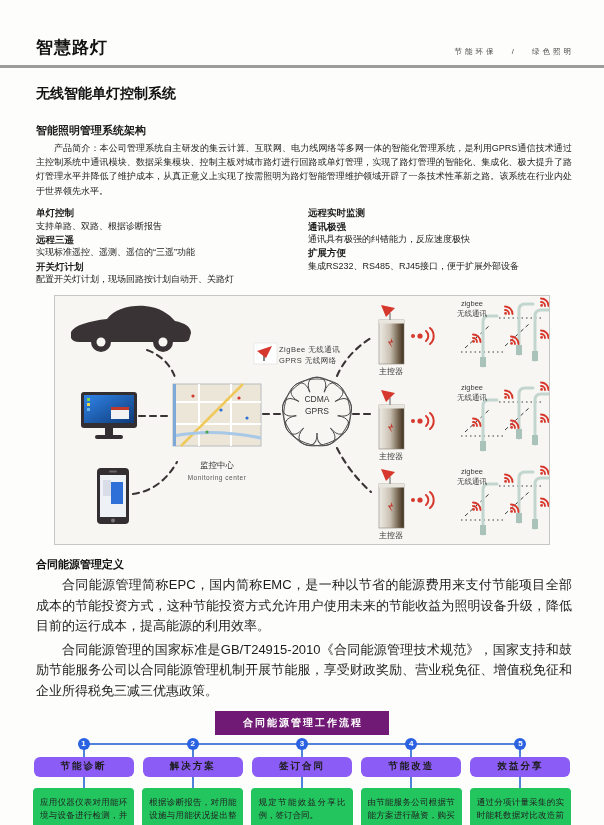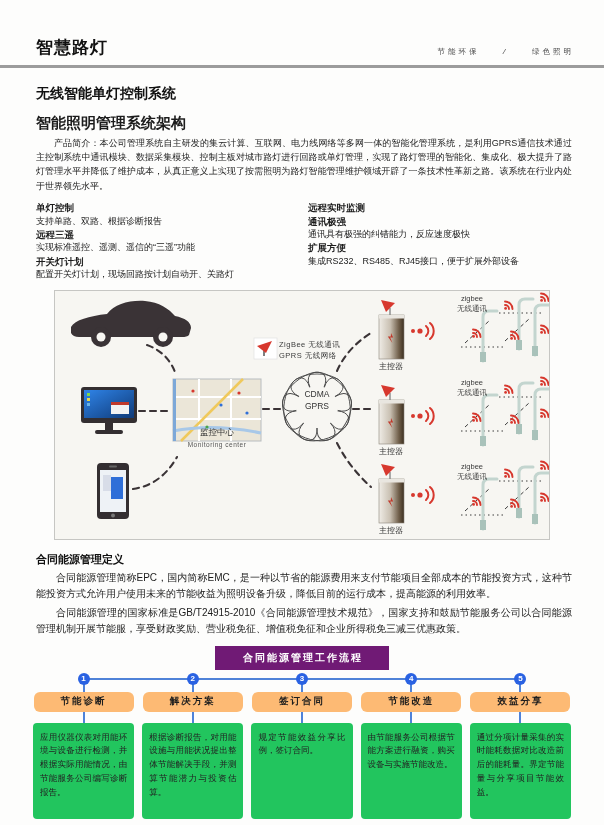--- a/index.html
+++ b/index.html
@@ -1,66 +1,66 @@
 <!DOCTYPE html>
 <html><head>
 <meta charset="utf-8">
 <style>
   * { margin:0; padding:0; box-sizing:border-box; }
   html,body { width:604px; height:825px; background:#fdfdfc; overflow:hidden;
     font-family:"Liberation Sans","DejaVu Sans",sans-serif; color:#1c1c1c; }
 
   
   .header { display:flex; justify-content:space-between; align-items:flex-end;
-    padding:36px 30px 0 36px;font-family:Liberation Mono, monospace; }
+    padding:36px 30px 0 36px; }
   .brand { font-size:17px; font-weight:bold; letter-spacing:1px; color:#111; }
   .tagline { font-size:7.5px; color:#4a4a4a; letter-spacing:3px; padding-bottom:2px; }
   .header-rule { height:3px; background:#9c9c9c; margin-top:6px; }
 
   
   .content { padding:0 32px 0 36px; }
   .h1 { font-size:14px; font-weight:bold; margin-top:17px; color:#111; }
-  .h2 { font-size:15px; font-weight:bold; margin-top:11px; }
+  .h2 { font-size:11px; font-weight:bold; margin-top:20px; }
   .intro { font-size:9px; line-height:1.58; text-align:justify; text-indent:2em; margin-top:3px; }
   .features { display:flex; margin-top:8px; }
   .fcol { width:50%; }
   .fcol:last-child { padding-left:4px; }
   .fti { font-size:9.5px; font-weight:bold; line-height:1.45; }
   .fde { font-size:9px; line-height:1.45; }
 
   
   .diagram { position:relative; width:496px; height:250px; margin:9px auto 0;
     border:1px solid #c6c6c3; background:#f7f6f2; }
   .dlabel { position:absolute; text-align:center; color:#3a3a3a; }
-  .lab-monitoring { left:116px; top:136px; width:92px; }
+  .lab-monitoring { left:116px; top:164px; width:92px; }
   .lab-monitoring .cn { display:block; font-size:8.5px; color:#333; }
   .lab-monitoring .en { display:block; font-size:6.5px; color:#555; margin-top:2px; letter-spacing:.5px; }
   .lab-cloud { left:236px; top:97px; width:52px; font-size:8.5px; line-height:12px; color:#333; font-weight:500; }
   .lab-cloud span { display:block; }
   .lab-legend { left:224px; top:48px; width:86px; text-align:left; font-size:7.5px; line-height:11px; color:#3c3c3c; letter-spacing:.5px; }
   .lab-legend span { display:block; }
   .lab-ctrl { width:34px; left:319px; font-size:8px; color:#333; }
   .lab-zig { left:390px; width:54px; font-size:7.5px; line-height:10px; color:#3c3c3c; }
   .lab-zig span { display:block; }
 
   
   .h3 { font-size:11px; font-weight:bold; margin-top:12px; color:#111; }
-  .para { font-size:10px; line-height:1.58; text-align:justify; text-indent:2em; margin-top:3px; }
+  .para { font-size:13px; line-height:1.58; text-align:justify; text-indent:2em; margin-top:3px; }
 
   
   .banner { width:max-content; margin:9px auto 3px; background:#701a75; color:#fff;
     font-size:10px; font-weight:bold; letter-spacing:2px; padding:5px 26px 5px 28px; }
   .flow { position:relative; margin:0 33px; display:flex; gap:8px; }
   .flow-line { position:absolute; left:50px; right:50px; top:5px; height:2px; background:#4f82d8; }
   .fstep { position:relative; flex:1 1 0; display:flex; flex-direction:column; align-items:center; }
   .vline { position:absolute; left:calc(50% - 1px); top:6px; width:2px; height:66px; background:#4f82d8; }
   .num { position:relative; z-index:1; width:12px; height:12px; border-radius:50%;
     background:#2a62e2; color:#fff; font-size:8px; font-weight:bold; text-align:center; line-height:12px; }
   .pill { position:relative; z-index:1; margin-top:7px; width:100%; max-width:100px; height:20px;
-    border-radius:6px; background:#fdba74; color:#1d1d1d; font-size:9.5px; font-weight:bold;
+    border-radius:6px; background:#8b5cf6; color:#1d1d1d; font-size:9.5px; font-weight:bold;
     display:flex; align-items:center; justify-content:center; letter-spacing:2px; }
   .sbox { position:relative; z-index:1; margin-top:11px; width:100%; background:#22c55e;
     border-radius:4px; padding:8px 7px; font-size:8.5px; line-height:1.62; text-align:justify;
     color:#222; min-height:96px; }
 
   
   .footer-rule { height:2px; background:#a8a8a8; margin:10px 30px 0 30px; }
   .footer { display:flex; align-items:flex-start; padding:5px 0 0 37px; }
 </style>
 </head>

